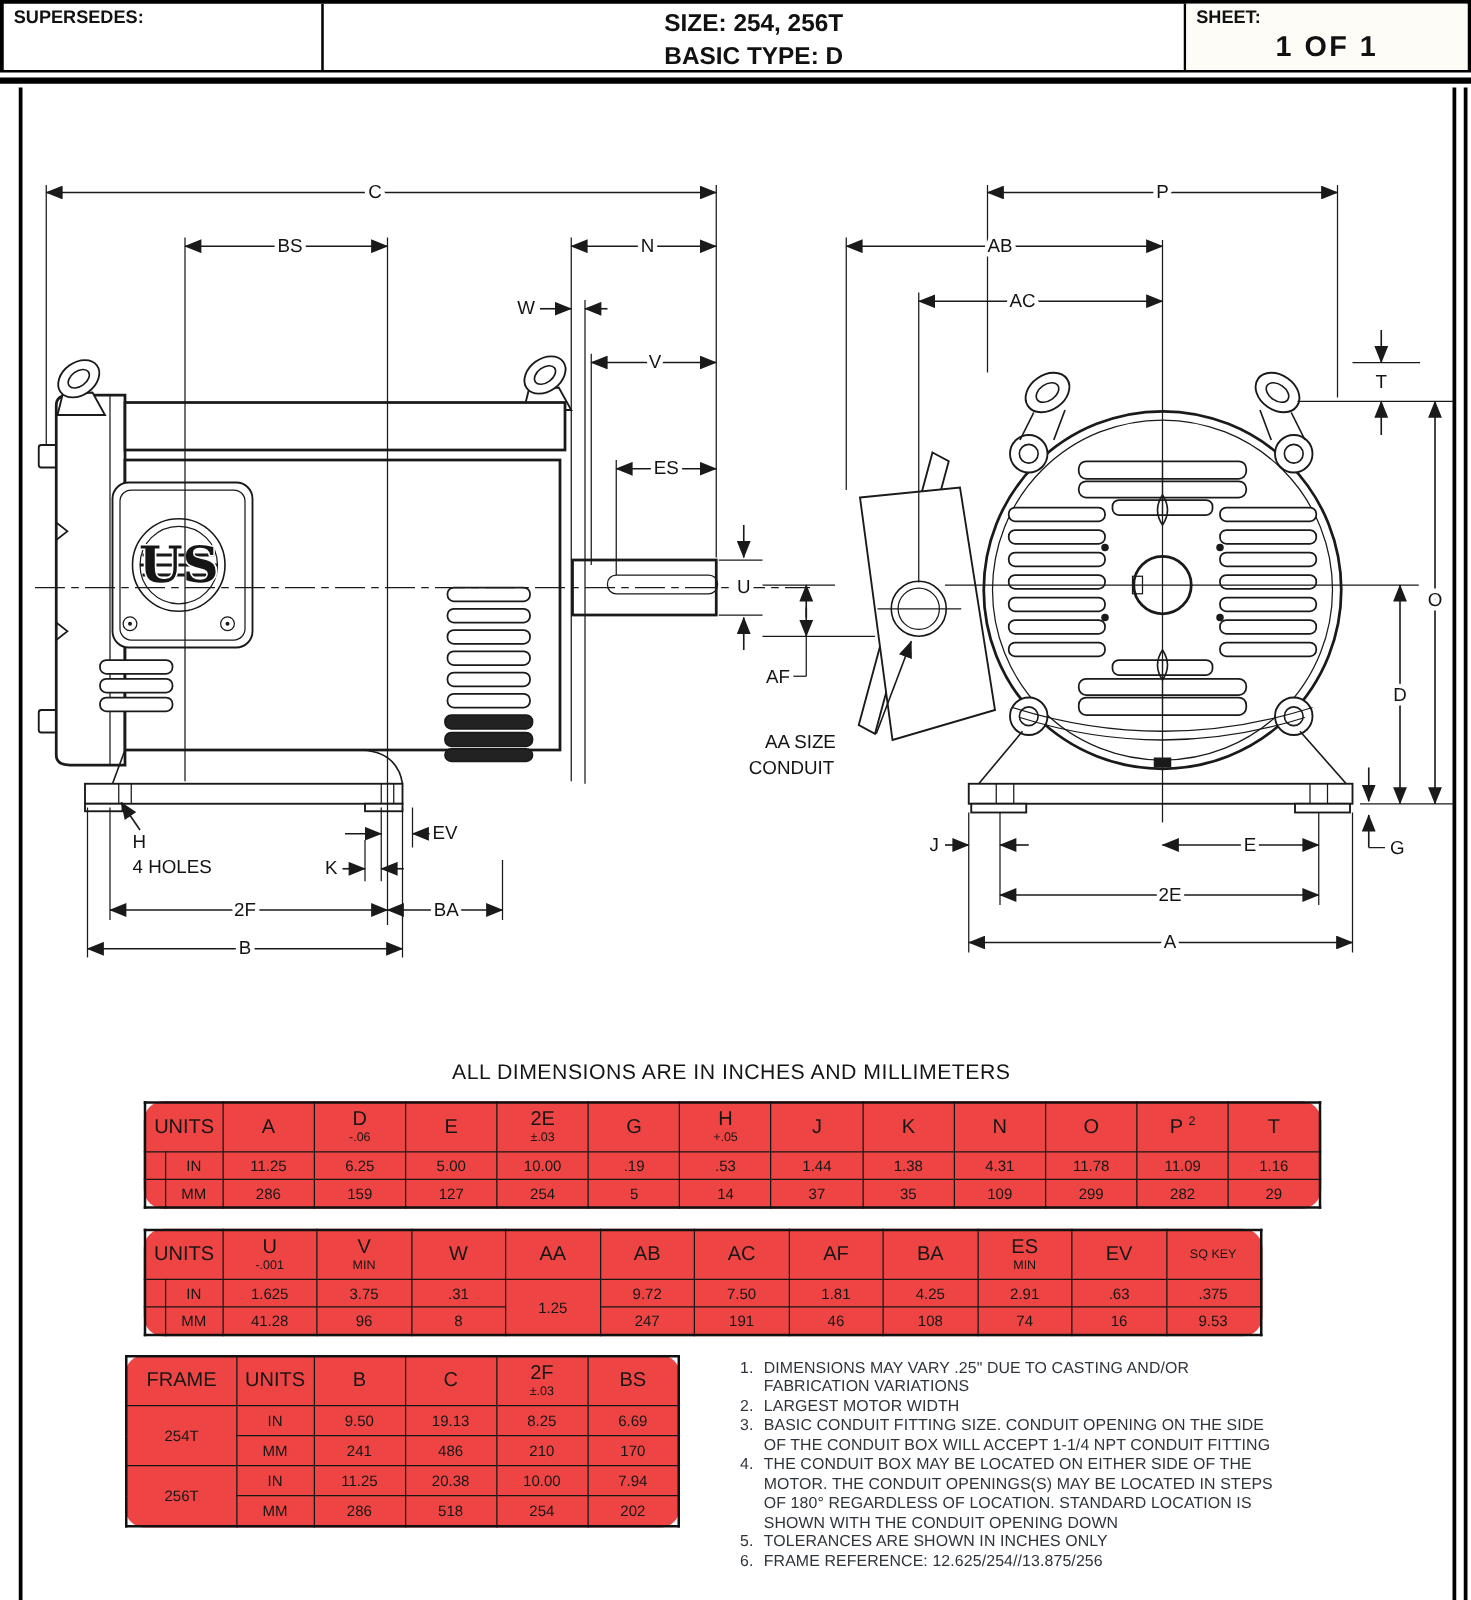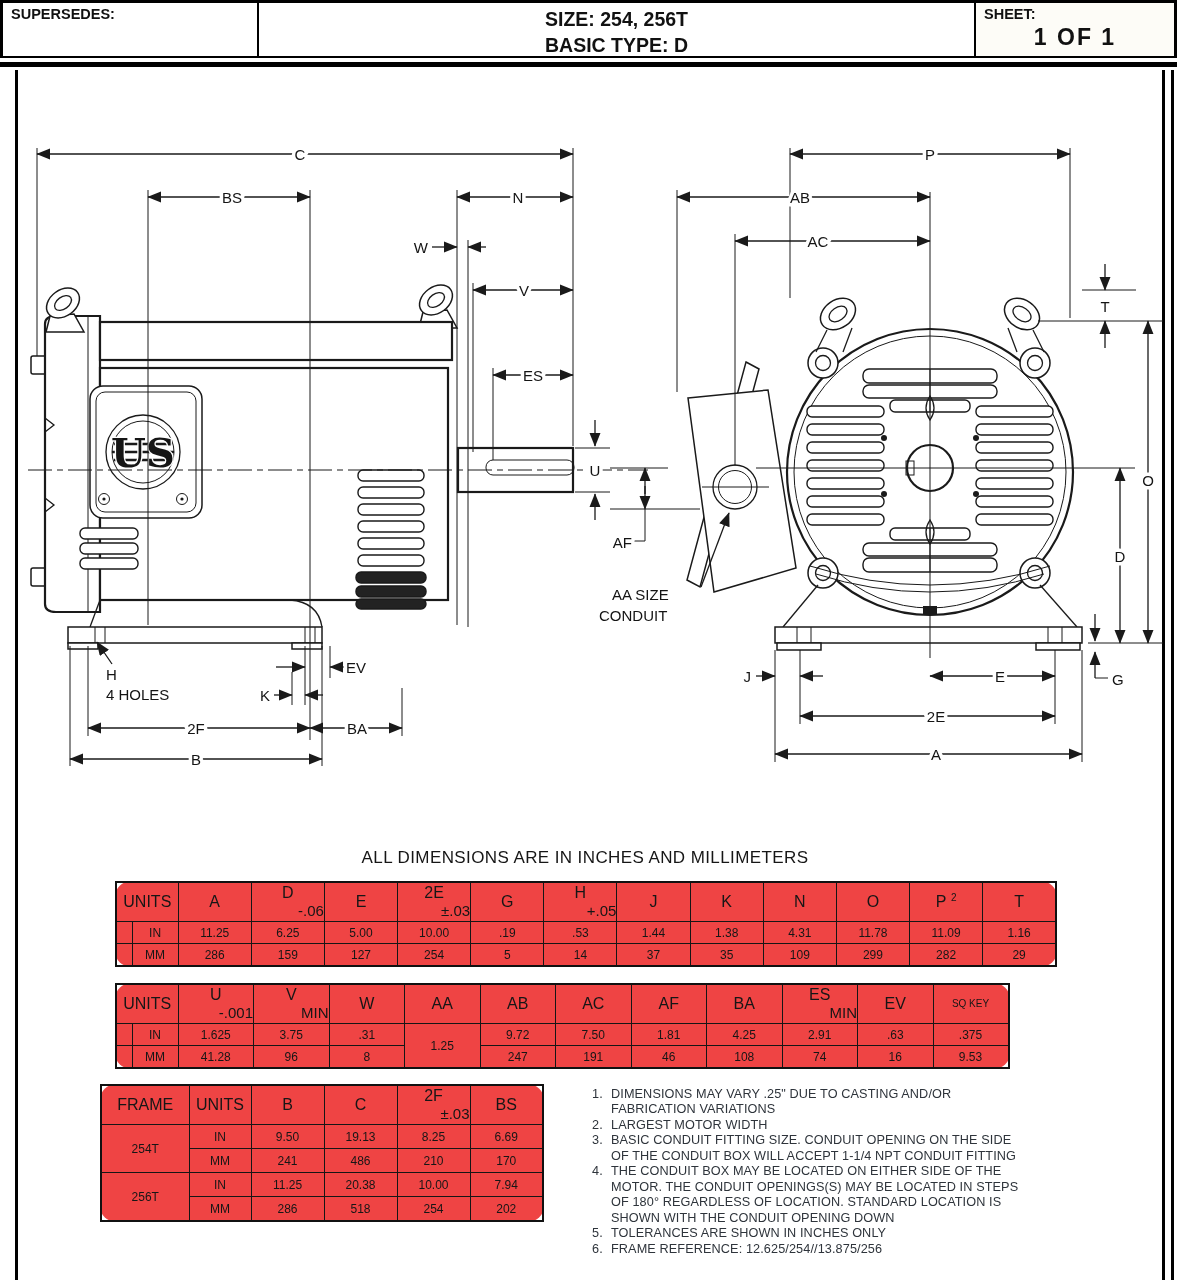--- a/index.html
+++ b/index.html
@@ -7,21 +7,21 @@
        font-family:"Liberation Sans",sans-serif;overflow:hidden;}
   .abs{position:absolute;}
 
   
   #hdr{top:0;left:0;width:1177px;height:58px;display:flex;box-sizing:border-box;
        border:3px solid #000;border-bottom:2.5px solid #000;background:#fff;}
   .hc{box-sizing:border-box;}
   .hc1{width:256px;border-right:2.5px solid #000;padding:3px 8px;}
   .hc2{flex:1;border-right:2.5px solid #000;text-align:center;font-weight:bold;
        font-size:19.5px;padding-top:4px;line-height:1.32;}
-  .hc3{width:198px;padding:3px 8px;background:#fdfcf7;}
+  .hc3{width:225px;padding:3px 8px;background:#fdfcf7;}
   .hlab{font-size:14.5px;font-weight:bold;}
   .hval{font-size:23px;font-weight:bold;margin:2px 0 0 52px;letter-spacing:.5px;}
   .hval3{font-size:23px;font-weight:bold;text-align:center;margin-top:2px;letter-spacing:2px;}
 
   #band{top:62px;left:0;width:1177px;height:5px;box-sizing:border-box;
         border-top:2.5px solid #000;border-bottom:3px solid #000;}
   #frame{top:70px;left:15px;width:1150px;height:1210px;box-sizing:border-box;
          border-left:3px solid #000;border-right:3px solid #000;}
   #frame2{top:70px;left:1171px;width:2.5px;height:1210px;background:#000;}
 
@@ -45,21 +45,21 @@
   
   .ttl{top:848px;left:240px;width:690px;text-align:center;font-size:17px;letter-spacing:.4px;color:#161616;}
   table.dt{border-collapse:collapse;table-layout:fixed;background:#ef4444;border-radius:16px;}
   table.dt td,table.dt th{border:1.6px solid #161616;text-align:center;vertical-align:middle;
       padding:0;font-weight:normal;color:#161616;overflow:hidden;}
   table.dt{border:2.5px solid #111;}
   .hrow th{height:38px;}
   .vrow td{height:21px;font-size:12px;}
   .vrow3 td{height:23px;font-size:12px;}
   .dimh{font-size:16px;line-height:1.05;}
-  .tol{font-size:15px;line-height:1.05;margin-top:1px;text-align:right;}
+  .tol{font-size:10px;line-height:1.05;margin-top:1px;}
   .tol:empty{display:none;}
   .ulab{font-size:13px;}
   .framecell{font-size:15px;}
   sup{font-size:10px;}
 
   
   #notes{left:592px;top:1087px;width:430px;color:#2e343b;font-size:12.7px;line-height:1.22;letter-spacing:.1px;}
   .note{display:flex;}
   .nn{width:19px;flex:none;}
   .nt{flex:1;}

